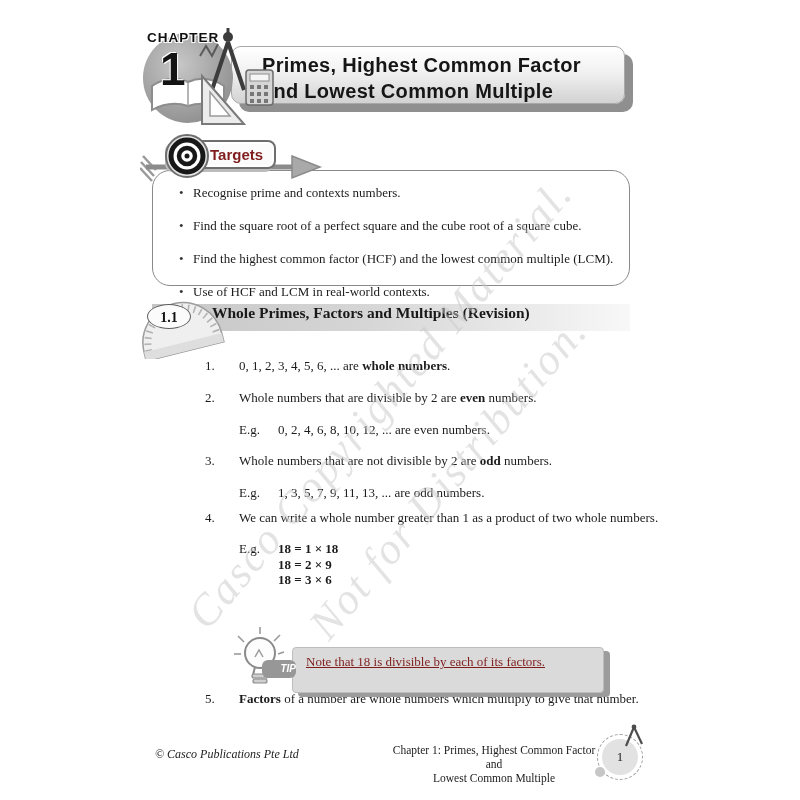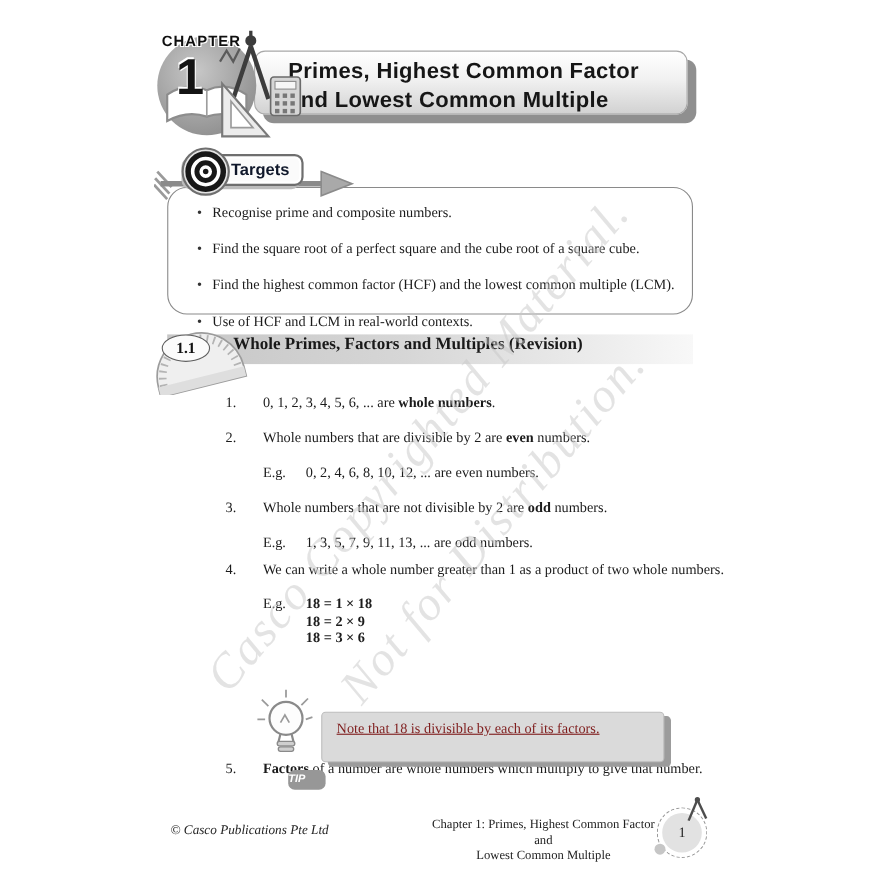--- a/index.html
+++ b/index.html
@@ -44,21 +44,21 @@
   
   .targets-arrow { position:absolute; left:140px; top:148px; width:185px; height:40px; z-index:2; }
   .targets-ribbon {
     position:absolute; left:168px; top:140px; width:108px; height:29px; z-index:3;
     background:#fbfbfb; border:2px solid #6e6e6e; border-radius:8px;
     box-shadow:-3px 3px 0 #bcbcbc, inset 0 0 0 2px #ffffff;
     box-sizing:border-box;
   }
   .targets-ribbon .label {
     position:absolute; left:40px; top:4px;
-    font:bold 15px "Liberation Sans", sans-serif; color:#0f172a;
+    font:bold 15px "Liberation Sans", sans-serif; color:#7f1d1d;
   }
   .bullseye { position:absolute; left:164px; top:133px; width:46px; height:46px; z-index:4; }
   .targets-box {
     position:absolute; left:152px; top:170px; width:478px; height:116px; z-index:1;
     border:1.5px solid #8a8a8a; border-radius:18px; background:#fff;
     box-sizing:border-box; padding:14px 0 0 26px;
   }
   .targets-box ul { margin:0; padding:0; list-style:none; }
   .targets-box li { font:13px "Liberation Serif", serif; color:#1b1b1b; margin-bottom:17px; }
   .targets-box li .dot { display:inline-block; width:14px; color:#333; }
@@ -86,21 +86,21 @@
   .egrow { position:absolute; left:239px; font:13px "Liberation Serif", serif; color:#1b1b1b; white-space:nowrap; }
   .egrow .eglabel { display:inline-block; width:39px; vertical-align:top;font-family:Liberation Serif, serif; }
   .eq-stack { display:inline-block;font-weight:bold; }
   .eq-stack div { line-height:15.5px; }
 
   
   .tipbulb { position:absolute; left:226px; top:626px; width:72px; height:64px; z-index:3; }
   .tip-bubble {
     position:absolute; left:262px; top:660px; width:34px; height:18px; z-index:4;
     background:#979797; border-radius:6px;
-    font:italic bold 10px/18px "Liberation Sans", sans-serif; color:#fff; text-align:left;margin-top:40px;
+    font:italic bold 10px/18px "Liberation Sans", sans-serif; color:#fff; text-align:right;
   }
   .tip-box {
     position:absolute; left:292px; top:647px; width:312px; height:46px; z-index:2;
     background:#dadada; border:1px solid #bdbdbd; border-radius:4px;
     box-shadow:6px 4px 0 #9c9c9c;
     font:13px/27px "Liberation Serif", serif; color:#7f1d1d;
     padding-left:13px; box-sizing:border-box; white-space:nowrap;text-decoration:underline;
   }
 
   
@@ -190,21 +190,21 @@
     <span class="label">Targets</span>
   </div>
   <svg class="bullseye" viewBox="0 0 46 46">
     <circle cx="23" cy="23" r="21" fill="#e3e3e3" stroke="#6f6f6f" stroke-width="2"></circle>
     <circle cx="23" cy="23" r="16" fill="#ffffff" stroke="#181818" stroke-width="5"></circle>
     <circle cx="23" cy="23" r="8" fill="#ffffff" stroke="#181818" stroke-width="4.5"></circle>
     <circle cx="23" cy="23" r="2.5" fill="#181818"></circle>
   </svg>
   <div class="targets-box">
     <ul>
-      <li><span class="dot">•</span><span>Recognise prime and composite numbers.</span></li>
+      <li><span class="dot">•</span><span>Recognise prime and contexts numbers.</span></li>
       <li><span class="dot">•</span><span>Find the square root of a perfect square and the cube root of a square cube.</span></li>
       <li><span class="dot">•</span><span>Find the highest common factor (HCF) and the lowest common multiple (LCM).</span></li>
       <li><span class="dot">•</span><span>Use of HCF and LCM in real-world contexts.</span></li>
     </ul>
   </div>
 
   <div class="section-bar">
     <div class="section-title">Whole Primes, Factors and Multiples (Revision)</div>
   </div>
   <svg class="protractor" viewBox="0 0 94 68">

